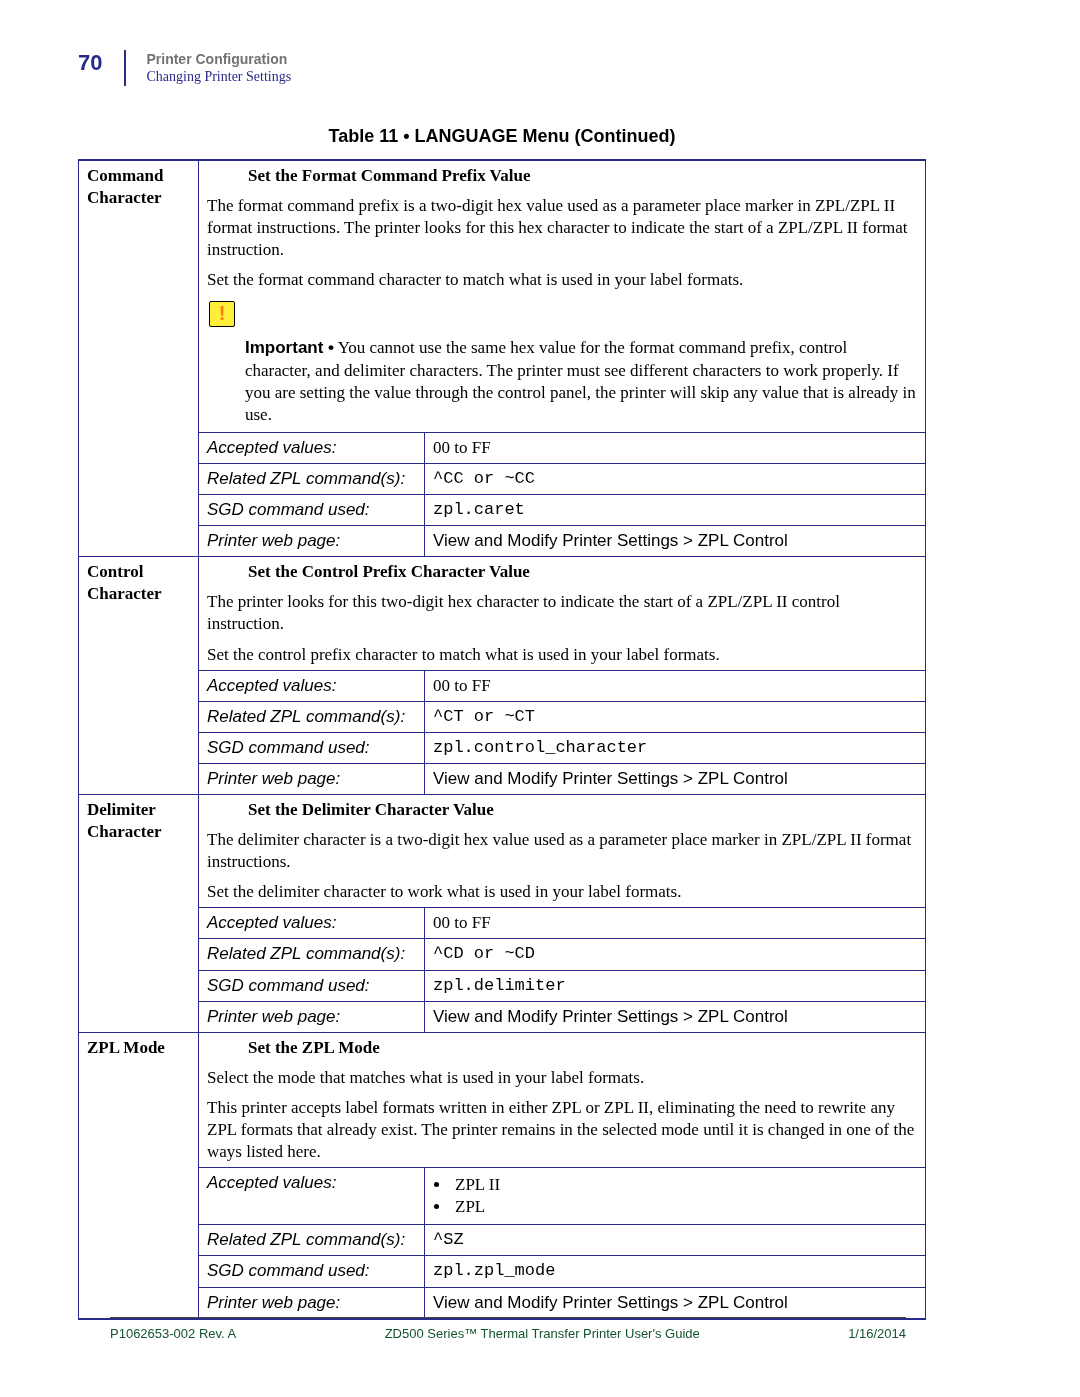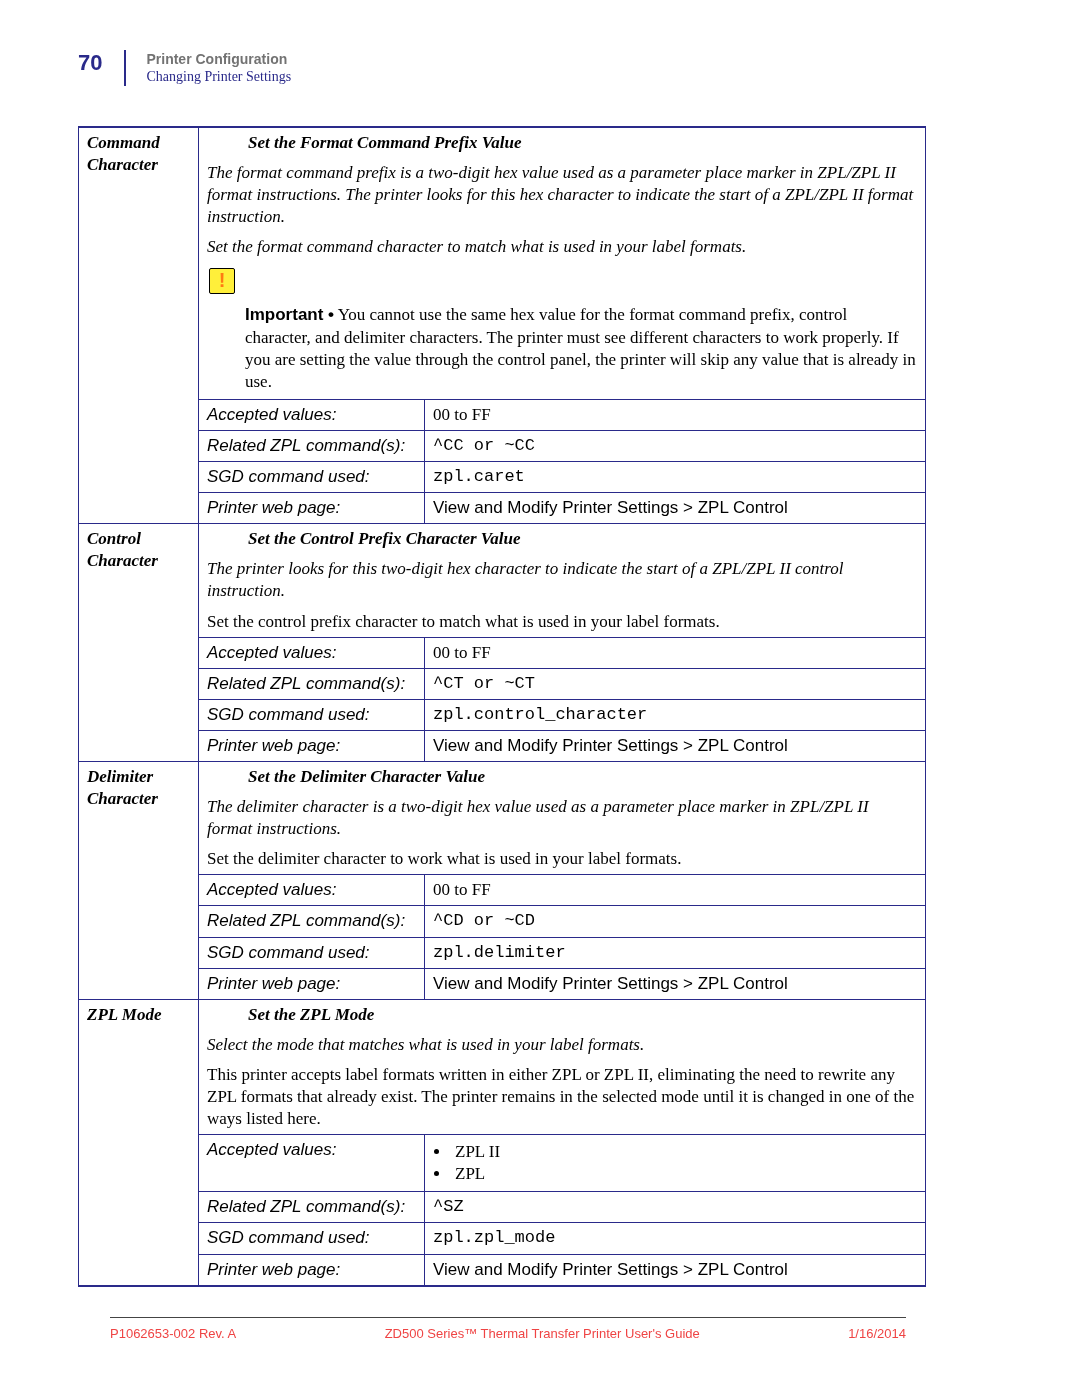--- a/index.html
+++ b/index.html
@@ -141,51 +141,52 @@
     margin: 2px 0 2px 18px;
     padding: 0;
   }
   ul.inner li {
     margin: 0;
     padding: 0 0 0 4px;
   }
 
   
   .no-top { border-top: none !important; }
-  .no-bottom { border-bottom: none !important; font-style: italic; }
+  .no-bottom { border-bottom: none !important; }
 
   
   .footer {
     position: absolute;
     left: 110px;
     right: 110px;
     bottom: 56px;
     border-top: 1px solid #444;
     padding-top: 8px;
     display: flex;
     justify-content: space-between;
     font-family: Helvetica, Arial, sans-serif;
     font-size: 13px;
-    color: #ef4444;
+    color: #14532d;
   }
 </style>
 </head>
 <body>
 
 <div class="page">
 
   <div class="runhead">
     <span class="pageno">70</span>
     <span class="divider-v"></span>
     <span class="runtitle">
       <span class="t1">Printer Configuration</span>
       <span class="t2">Changing Printer Settings</span>
     </span>
   </div>
 
+  <div class="caption">Table 11 • LANGUAGE Menu  (Continued)</div>
 
   <table class="main">
     <colgroup>
       <col style="width:120px">
       <col style="width:226px">
       <col>
     </colgroup>
 
     <tbody>
         <tr>

